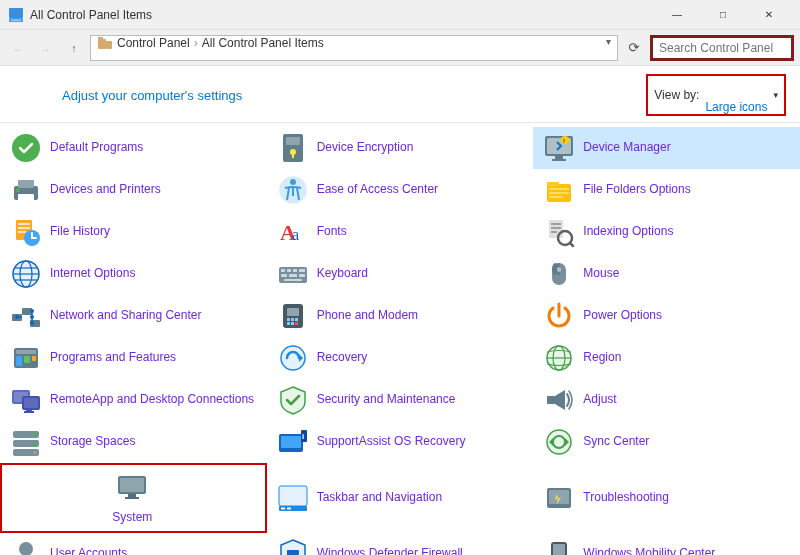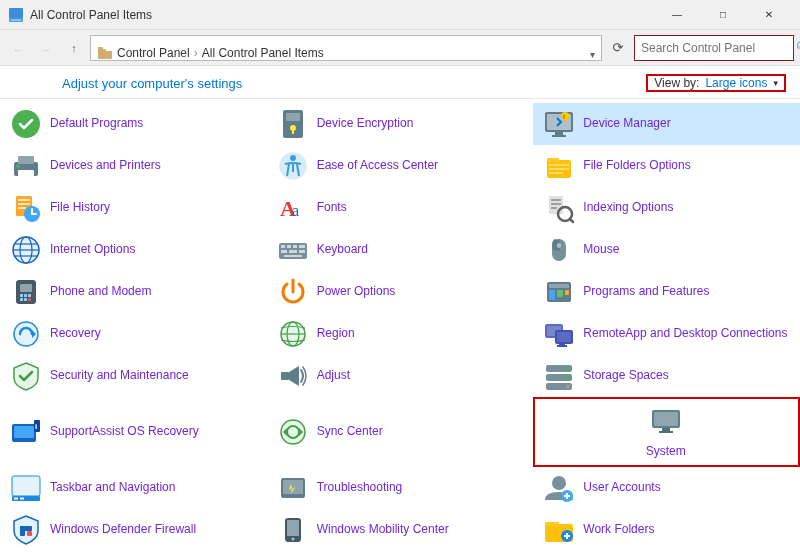--- a/index.html
+++ b/index.html
@@ -33,32 +33,32 @@
       border-bottom: 1px solid #ddd;
       gap: 4px;
     }
     .nav-btn {
       width: 24px; height: 24px; display: flex; align-items: center; justify-content: center;
       border: none; background: transparent; cursor: pointer; color: #666; font-size: 11px; border-radius: 2px;
     }
     .nav-btn:disabled { color: #ccc; cursor: default; }
     .address-box {
       flex: 1; height: 26px; border: 1px solid #bbb; background: white;
-      display: flex; align-items: flex-end; padding: 0 6px; font-size: 12px;
+      display: flex; align-items: flex-start; padding: 0 6px; font-size: 12px;
       border-radius: 0;
     }
     .address-text { color: #333; font-size: 12px; }
     .address-separator { color: #999; margin: 0 4px; }
     .address-dropdown { margin-left: auto; color: #666; cursor: pointer; font-size: 10px; }
     .refresh-btn {
       width: 24px; height: 24px; display: flex; align-items: center; justify-content: center;
       border: 1px solid transparent; background: transparent; cursor: pointer; color: #555;
     }
     .search-box {
-      width: 160px; height: 26px; border: 1px solid #7f1d1d; background: white;
+      width: 144px; height: 26px; border: 3px solid #7f1d1d; background: white;
       display: flex; align-items: center; padding: 0 6px;
     }
     .search-box input {
       border: none; outline: none; font-size: 12px; flex: 1; background: transparent; color: #333;
     }
     .search-icon { color: #999; font-size: 11px; }
 
     
     .main {
       display: flex;
@@ -89,21 +89,21 @@
       margin-left: 48px;
     }
     .view-by-area {
       display: flex;
       align-items: center;
       gap: 6px;
       border: 2px solid #cc0000;
       padding: 0 6px;
     }
     .view-by-label { color: #333; font-size: 12px; }
-    .view-by-value { color: #0078d7; font-size: 12px; cursor: pointer; }
+    .view-by-value { color: #0078d7; font-size: 12px; cursor: pointer; margin-top: 24px; }
     .view-dropdown-arrow { color: #333; font-size: 9px; }
 
     
     .items-grid {
       display: grid;
       grid-template-columns: repeat(3, 1fr);
       padding: 4px 0;
     }
 
     .item {
@@ -334,20 +334,37 @@
               <line x1="16" y1="5" x2="16" y2="17" stroke="#546e7a" stroke-width="1"></line>
               <rect x="14" y="9" width="4" height="5" rx="2" fill="#b0bec5"></rect>
             </svg>
         </div>
         <span class="item-label">Mouse</span>
       </div>
 
       <div class="item">
         <div class="item-icon">
           <svg width="32" height="32" viewBox="0 0 32 32">
+              <rect x="2" y="14" width="10" height="7" rx="1" fill="#607d8b"></rect>
+              <rect x="12" y="8" width="10" height="7" rx="1" fill="#607d8b"></rect>
+              <rect x="20" y="20" width="10" height="7" rx="1" fill="#607d8b"></rect>
+              <line x1="12" y1="17" x2="7" y2="17" stroke="#1565c0" stroke-width="1.5"></line>
+              <line x1="22" y1="11" x2="22" y2="17" stroke="#1565c0" stroke-width="1.5"></line>
+              <line x1="22" y1="23" x2="22" y2="17" stroke="#1565c0" stroke-width="1.5"></line>
+              <circle cx="7" cy="17" r="2" fill="#1565c0"></circle>
+              <circle cx="22" cy="11" r="2" fill="#1565c0"></circle>
+              <circle cx="22" cy="23" r="2" fill="#1565c0"></circle>
+              <circle cx="22" cy="17" r="2" fill="#1565c0"></circle>
+            </svg>
+        </div>
+        <span class="item-label">Network and Sharing Center</span>
+      </div>
+      <div class="item">
+        <div class="item-icon">
+          <svg width="32" height="32" viewBox="0 0 32 32">
               <rect x="6" y="4" width="20" height="24" rx="3" fill="#455a64"></rect>
               <rect x="10" y="8" width="12" height="8" rx="1" fill="#90a4ae"></rect>
               <rect x="10" y="18" width="3" height="3" rx="0.5" fill="#90caf9"></rect>
               <rect x="14" y="18" width="3" height="3" rx="0.5" fill="#90caf9"></rect>
               <rect x="18" y="18" width="3" height="3" rx="0.5" fill="#90caf9"></rect>
               <rect x="10" y="22" width="3" height="3" rx="0.5" fill="#90caf9"></rect>
               <rect x="14" y="22" width="3" height="3" rx="0.5" fill="#90caf9"></rect>
               <rect x="18" y="22" width="3" height="3" rx="0.5" fill="#ef5350"></rect>
             </svg>
         </div>

